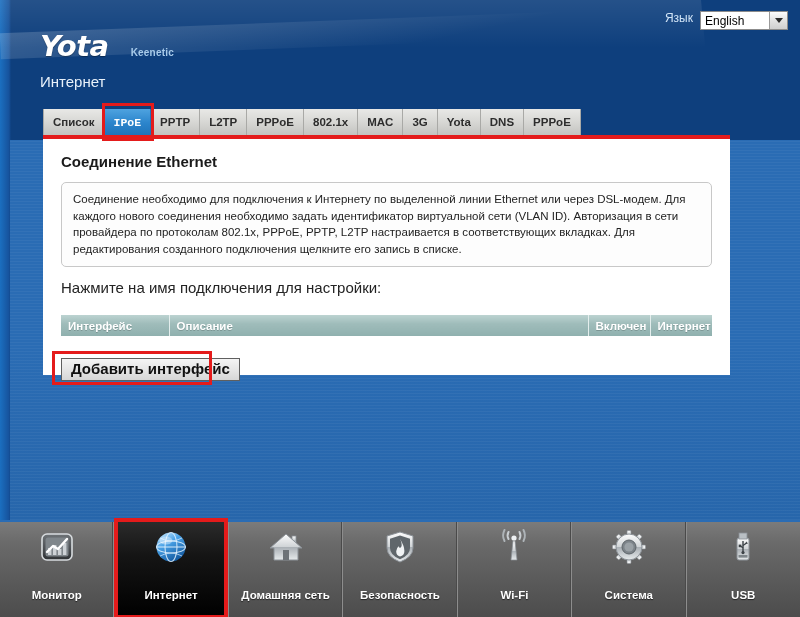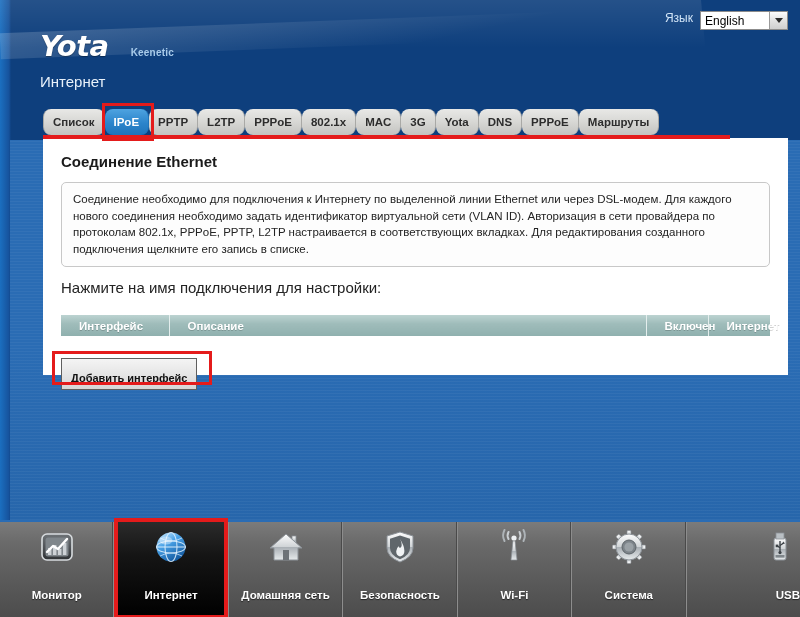--- a/index.html
+++ b/index.html
@@ -140,27 +140,27 @@
   .tab {
     height: 26px;
     padding: 0 9px;
     display: flex; align-items: center;
     font-size: 11.5px;
     font-weight: bold;
     color: #2d2d2d;
     background: linear-gradient(180deg, #e8e8e6 0%, #d8d8d5 48%, #c3c3c0 100%);
     border-right: 1px solid #a9a9a6;
     white-space: nowrap;
-    border-radius: 8px;
   }
   .tab:first-child { border-left: 1px solid #a9a9a6; }
   .tab.active {
     color: #ffffff;
     background: linear-gradient(180deg, #4ea3e0 0%, #2b84cb 55%, #1f74ba 100%);
     border-right: 1px solid #1f74ba;
+    font-family: Liberation Mono, monospace;
   }
   
   .tab-annot {
     position: absolute;
     left: 102px; top: 103px;
     width: 52px; height: 38px;
     border: 3px solid #e41b1b;
     z-index: 8;
     pointer-events: none;
   }
@@ -170,21 +170,21 @@
     left: 43px; top: 135px;
     width: 687px; height: 4px;
     background: #e41b1b;
     z-index: 7;
   }
 
   
   .panel {
     position: absolute;
     left: 43px; top: 138px;
-    width: 745px; height: 237px;
+    width: 687px; height: 237px;
     background: #ffffff;
     z-index: 4;
   }
   .panel-inner { padding: 15px 18px 0 18px; }
 
   .section-title {
     font-size: 15px;
     font-weight: bold;
     color: #1a1a1a;
     margin-bottom: 12px;
@@ -208,39 +208,39 @@
 
   
   .tbl { width: 100%; border-collapse: collapse; table-layout: fixed; }
   .tbl th {
     background: linear-gradient(180deg, #bcd3d1 0%, #9fbcba 42%, #8fb0ae 100%);
     color: #ffffff;
     font-size: 11.5px;
     font-weight: bold;
     text-align: left;
     height: 21px;
-    padding: 0 18px;
+    padding: 0 7px;
     border-right: 1px solid #e4eeed;
     text-shadow: 0 1px 0 rgba(0,0,0,0.18);
     white-space: nowrap;
   }
   .tbl th:last-child { border-right: none; }
   .tbl th.c-iface { width: 108px; }
   .tbl th.c-enabled { width: 62px; margin-top: 22px; }
   .tbl th.c-inet { width: 62px; }
 
   .btn-row { margin-top: 22px; position: relative; }
   .btn {
     display: inline-block;
-    font-size: 11px;
+    font-size: 15px;
     font-weight: bold;
     color: #111;
     background: linear-gradient(180deg, #f4f4f4 0%, #e6e6e6 50%, #d6d6d6 100%);
     border: 1px solid #5f5f5f;
-    padding: 12px 9px 4px 9px;
+    padding: 3px 9px 4px 9px;
     line-height: 14px;
   }
   .btn-annot {
     position: absolute;
     left: -9px; top: -7px;
     width: 160px; height: 34px;
     border: 3px solid #e41b1b;
     pointer-events: none;
   }
 
@@ -258,21 +258,21 @@
     display: flex;
     flex-direction: column;
     align-items: center;
     justify-content: center;
     gap: 22px;
     position: relative;
     border-right: 1px solid #8d8d8d;
     box-shadow: inset -1px 0 0 #4a4a4a;
     padding-bottom: 12px;
   }
-  .nav-item:last-child { border-right: none; box-shadow: none; align-items: flex-end; }
+  .nav-item:last-child { border-right: none; box-shadow: none; }
   .nav-item.active {
     background: linear-gradient(180deg, #2b2b2b 0%, #151515 35%, #000000 100%);
   }
   .nav-label {
     font-size: 11.5px;
     font-weight: bold;
     color: #ffffff;
     text-shadow: 0 1px 1px rgba(0,0,0,0.6);
     white-space: nowrap;
   }
@@ -338,23 +338,20 @@
         <span>3G</span>
       </div>
       <div class="tab">
         <span>Yota</span>
       </div>
       <div class="tab">
         <span>DNS</span>
       </div>
       <div class="tab">
         <span>PPPoE</span>
-      </div>
-      <div class="tab">
-        <span>Маршруты</span>
       </div>
     </div>
   <div class="tab-underline"></div>
   <div class="tab-annot"></div>
 
   <div class="panel">
     <div class="panel-inner">
       <div class="section-title">Соединение Ethernet</div>
 
       <div class="info-box">Соединение необходимо для подключения к Интернету по выделенной линии Ethernet или через DSL-модем. Для каждого нового соединения необходимо задать идентификатор виртуальной сети (VLAN ID). Авторизация в сети провайдера по протоколам 802.1x, PPPoE, PPTP, L2TP настраивается в соответствующих вкладках. Для редактирования созданного подключения щелкните его запись в списке.</div>

